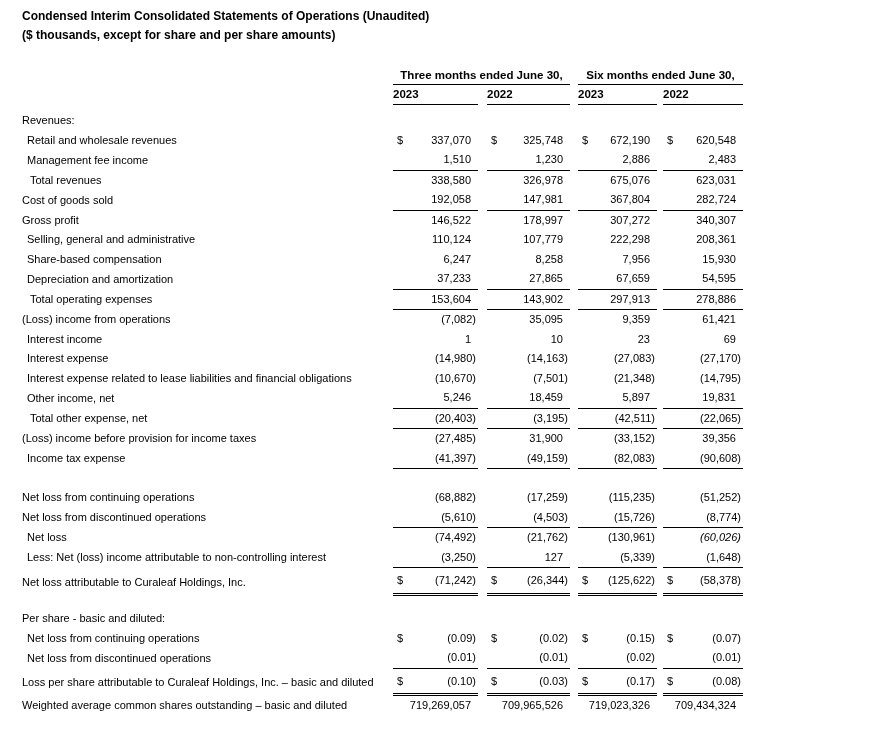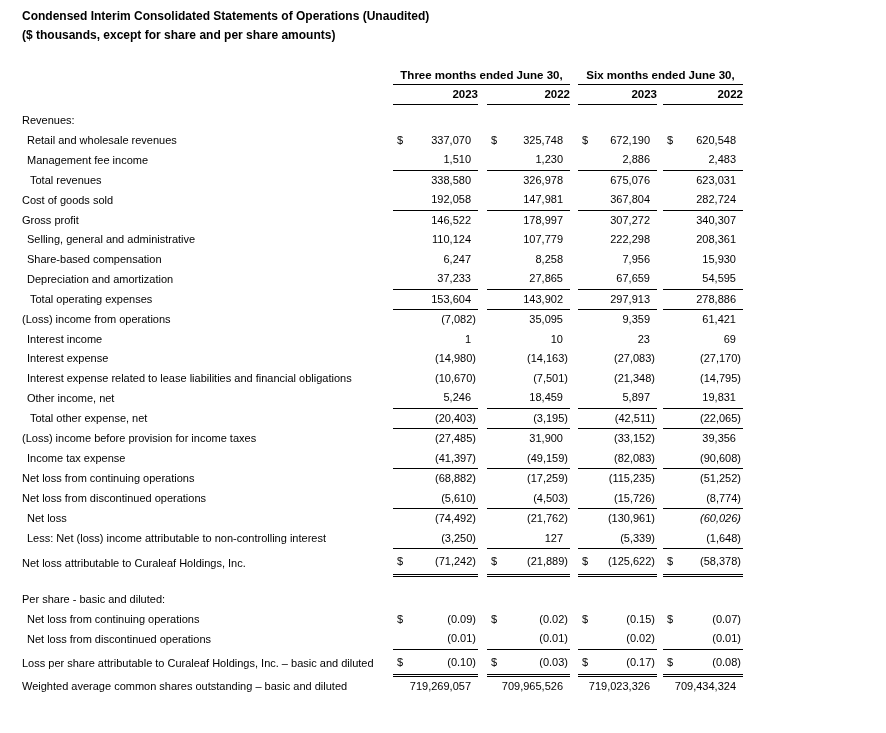--- a/index.html
+++ b/index.html
@@ -11,21 +11,21 @@
   }
   .title{font-weight:bold;font-size:12px;line-height:19px;white-space:nowrap;}
   table{border-collapse:collapse;table-layout:fixed;margin-top:22px;width:721px;}
   td{padding:0;vertical-align:bottom;}
   col.c-label{width:371px;}
   col.c-val1{width:85px;} col.c-g1{width:9px;}
   col.c-val2{width:83px;} col.c-g2{width:8px;}
   col.c-val3{width:79px;} col.c-g3{width:6px;}
   col.c-val4{width:80px;}
   .grp{font-weight:bold;font-size:11.5px;text-align:center;line-height:17px;white-space:nowrap;}
-  .yr{font-weight:bold;font-size:11.5px;text-align:right;line-height:19px;}
+  .yr{font-weight:bold;font-size:11.5px;text-align:left;line-height:19px;}
   .hdr-space td{height:6px;}
   .lbl{line-height:19.5px;white-space:nowrap;overflow:visible;}
   .ind1{padding-left:5px;} .ind2{padding-left:8px;}
   .cell{display:flex;justify-content:space-between;line-height:19.5px;padding-left:4px;padding-right:2px;}
   .num{text-align:right;white-space:nowrap;}
   .dol{text-align:left;}
   .bs{border-bottom:1px solid #000;}
   .bd{border-bottom:3px double #000;}
   tr.b-double td.lbl, tr.b-double .cell{padding-top:3px;padding-bottom:2px;}
   tr.gap-before td{padding-top:15px;}
@@ -602,21 +602,21 @@
           <td class="val">
             <div class="cell">
               <span class="dol"></span>
               <span class="num" style="margin-right: 0px;">(17,259)</span>
             </div>
           </td>
           <td></td>
           <td class="val">
             <div class="cell">
               <span class="dol"></span>
-              <span class="num" style="margin-right: 0px;">(115,235)</span>
+              <span class="num" style="margin-right: 0px; margin-top: 19px;">(115,235)</span>
             </div>
           </td>
           <td></td>
           <td class="val">
             <div class="cell">
               <span class="dol"></span>
               <span class="num" style="margin-right: 0px;">(51,252)</span>
             </div>
           </td>
         </tr>
@@ -715,21 +715,21 @@
           <td class="val bd">
             <div class="cell">
               <span class="dol">$</span>
               <span class="num" style="margin-right: 0px;">(71,242)</span>
             </div>
           </td>
           <td></td>
           <td class="val bd">
             <div class="cell">
               <span class="dol">$</span>
-              <span class="num" style="margin-right: 0px;">(21,889)</span>
+              <span class="num" style="margin-right: 0px;">(26,344)</span>
             </div>
           </td>
           <td></td>
           <td class="val bd">
             <div class="cell">
               <span class="dol">$</span>
               <span class="num" style="margin-right: 0px;">(125,622)</span>
             </div>
           </td>
           <td></td>

